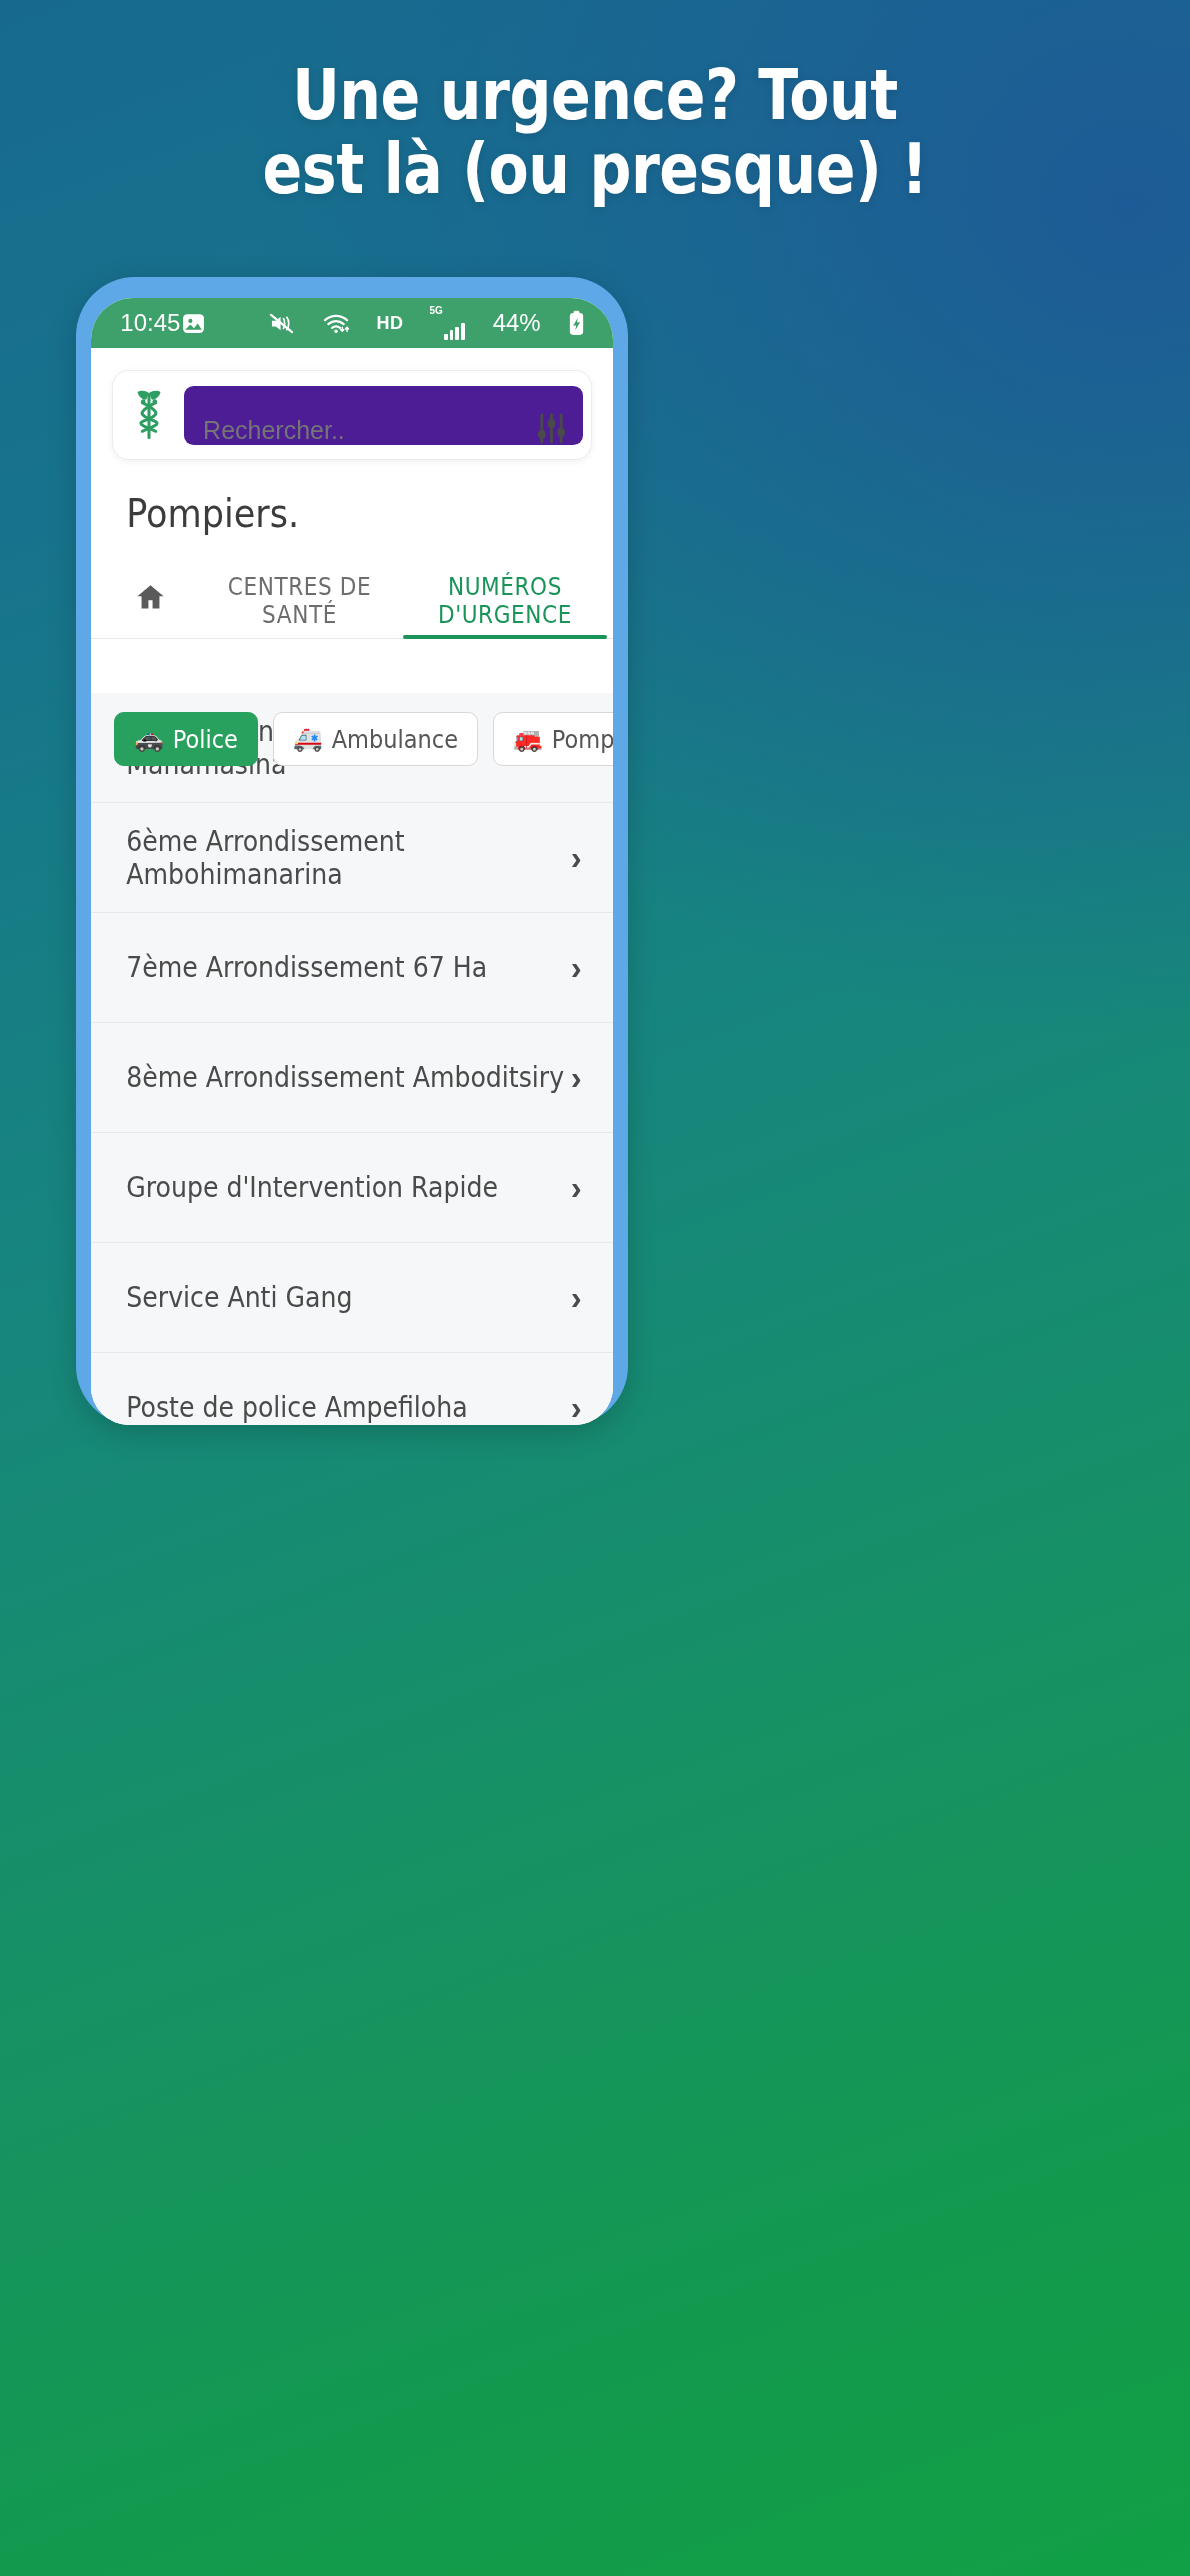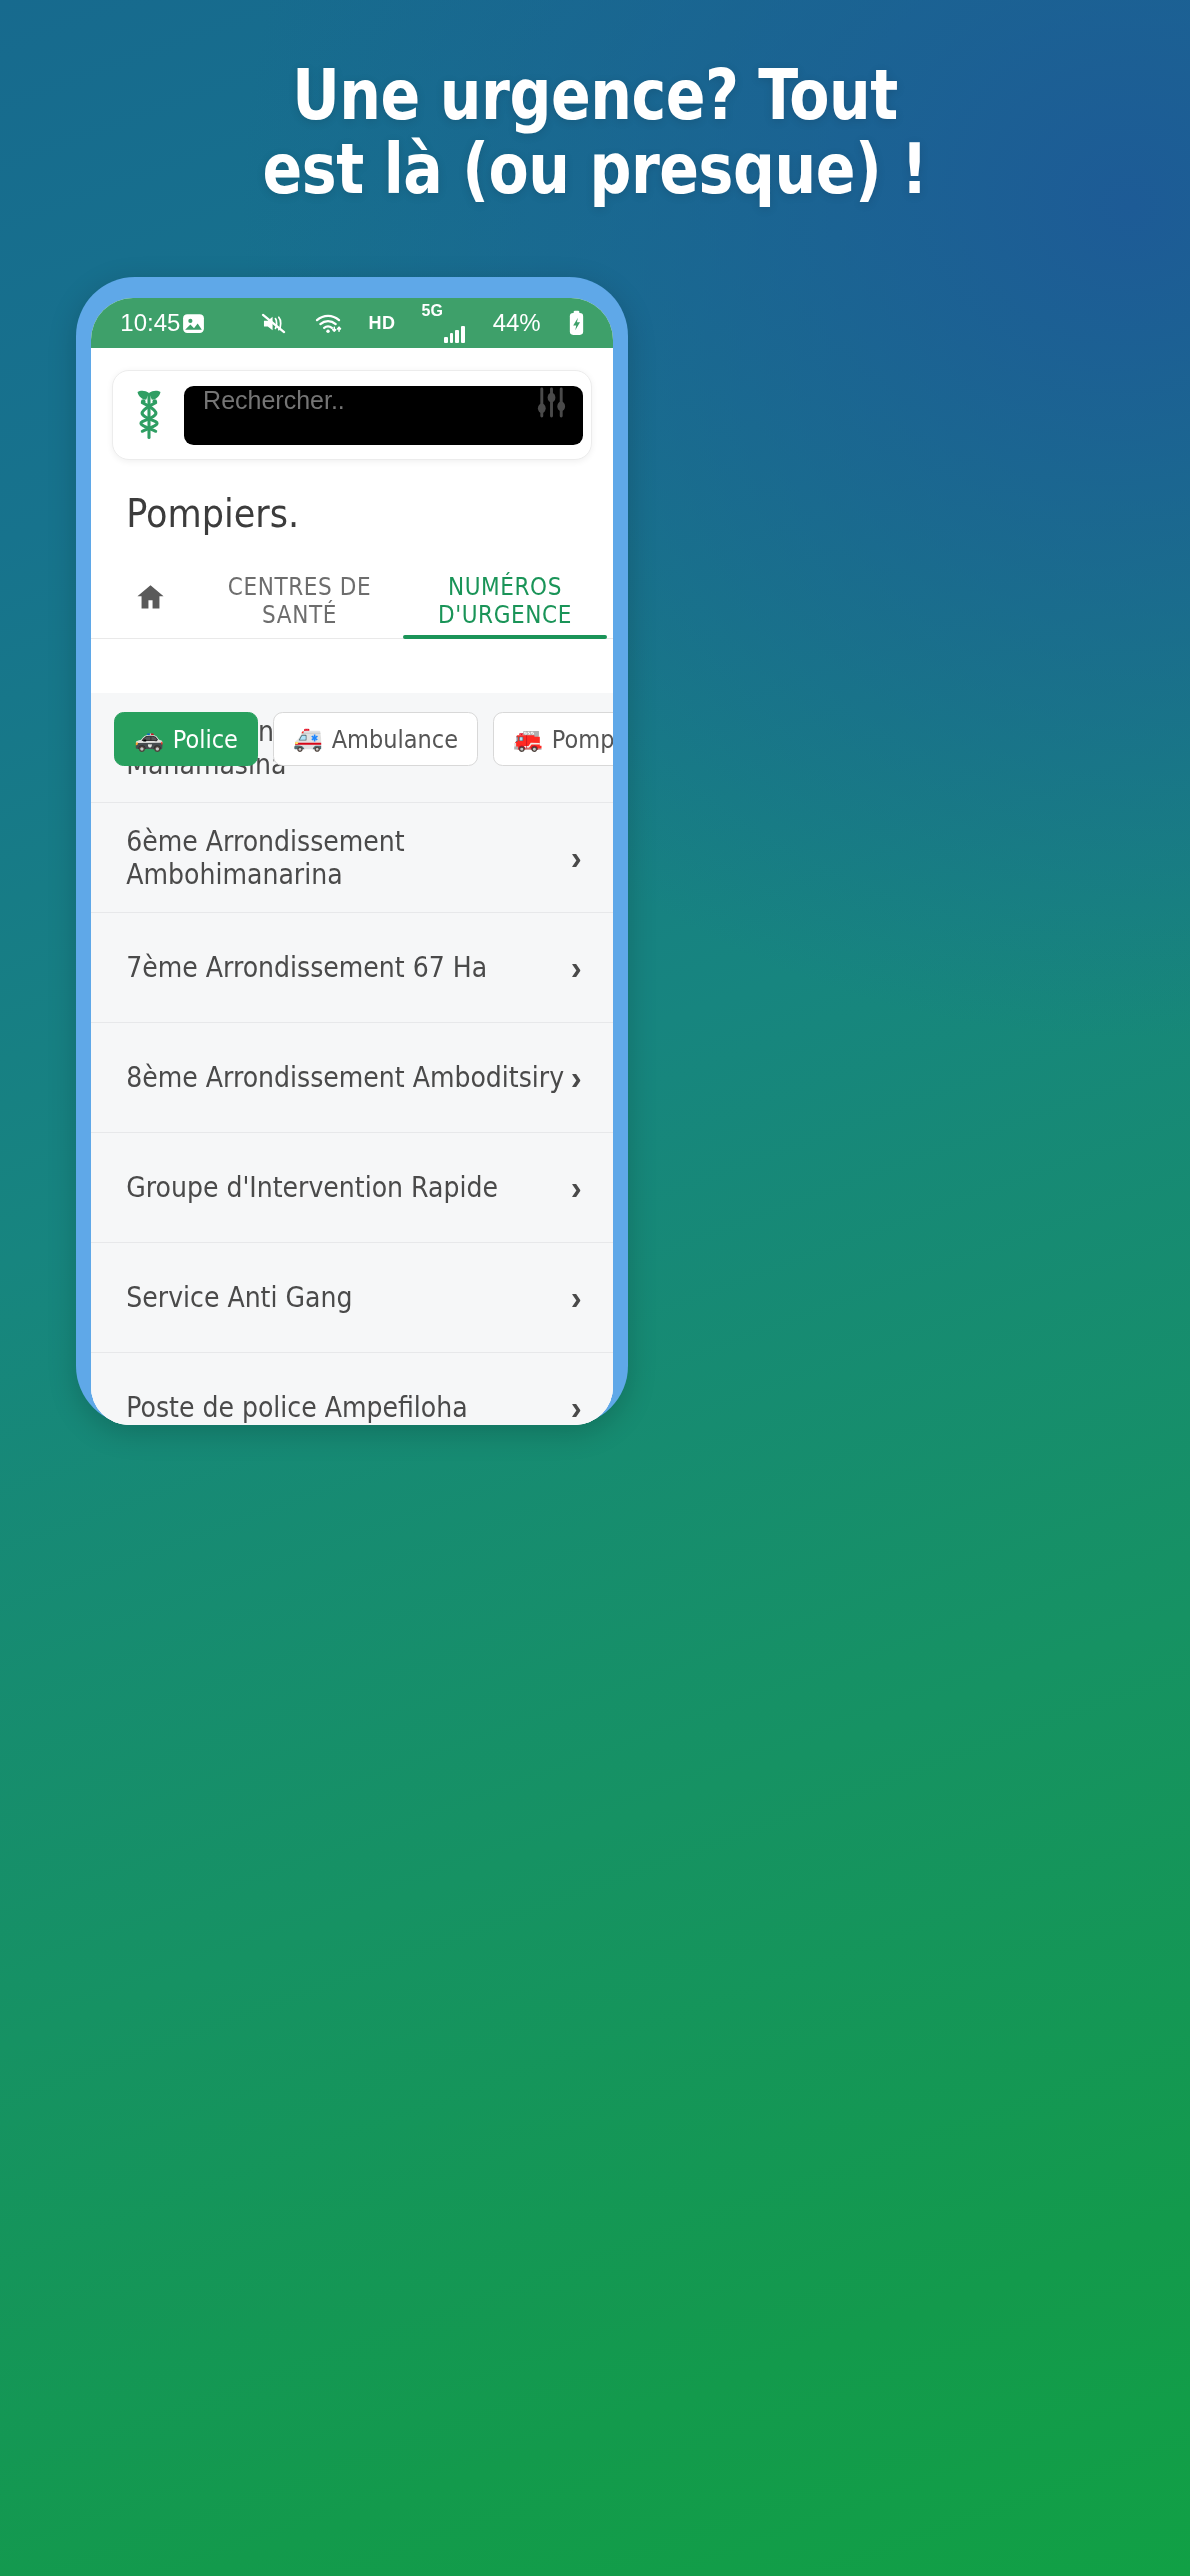--- a/index.html
+++ b/index.html
@@ -46,38 +46,38 @@
     height:50px; background:#3ea06a; color:#fff;
     display:flex; align-items:center; justify-content:space-between;
     padding:0 27px 0 29px;
     font-size:24px; font-weight:500;
   }
   .sb-left{ display:flex; align-items:center; gap:1px; }
   .sb-right{ display:flex; align-items:center; gap:26px; }
   .sb-icon{ display:inline-flex; align-items:center; }
   .hd-txt{ font-size:18px; font-weight:bold; letter-spacing:0.5px; }
   .fiveg{ display:flex; align-items:flex-end; gap:1px; }
-  .fiveg-label{ font-size:16px; font-weight:bold; line-height:1; margin-bottom:24px; }
+  .fiveg-label{ font-size:10px; font-weight:bold; line-height:1; margin-bottom:24px; }
   .bars{ display:flex; align-items:flex-end; gap:1.9px; height:19px; }
   .bars i{ width:3.8px; background:#fff; border-radius:1px; display:block; }
   .bars i:nth-child(1){height:5.8px;} .bars i:nth-child(2){height:9.6px;}
   .bars i:nth-child(3){height:13.4px;} .bars i:nth-child(4){height:17px;}
   .batt-pct{ font-size:24px; font-weight:500; margin-left:1.9px; }
 
   
   .search-card{
     margin:22px 21px 0 21px;
     background:#fff; border:1px solid #ececec; border-radius:17px;
     box-shadow:0 1.9px 6.7px rgba(0,0,0,.06);
     height:90px; display:flex; align-items:center; padding:0 17px 0 13.4px; gap:13.4px;
   }
   .logo{ width:44px; height:56px; flex:0 0 auto; }
   .search-field{
-    flex:1; height:59px; background:#000000; border-radius:9.6px;
-    display:flex; align-items:flex-start; padding:0 15.3px 0 19px; gap:9.6px;
+    flex:1; height:59px; background:#4c1d95; border-radius:9.6px;
+    display:flex; align-items:flex-end; padding:0 15.3px 0 19px; gap:9.6px;
   }
   .search-input{
     flex:1; border:0; background:transparent; outline:none;
     font-family:"Liberation Sans",sans-serif; font-size:25px; color:#9b9b9b;
   }
   .filter-icon{ flex:0 0 auto; width:33px; height:33px; }
 
   
   .welcome{
     padding:29px 35px 0 35px;

